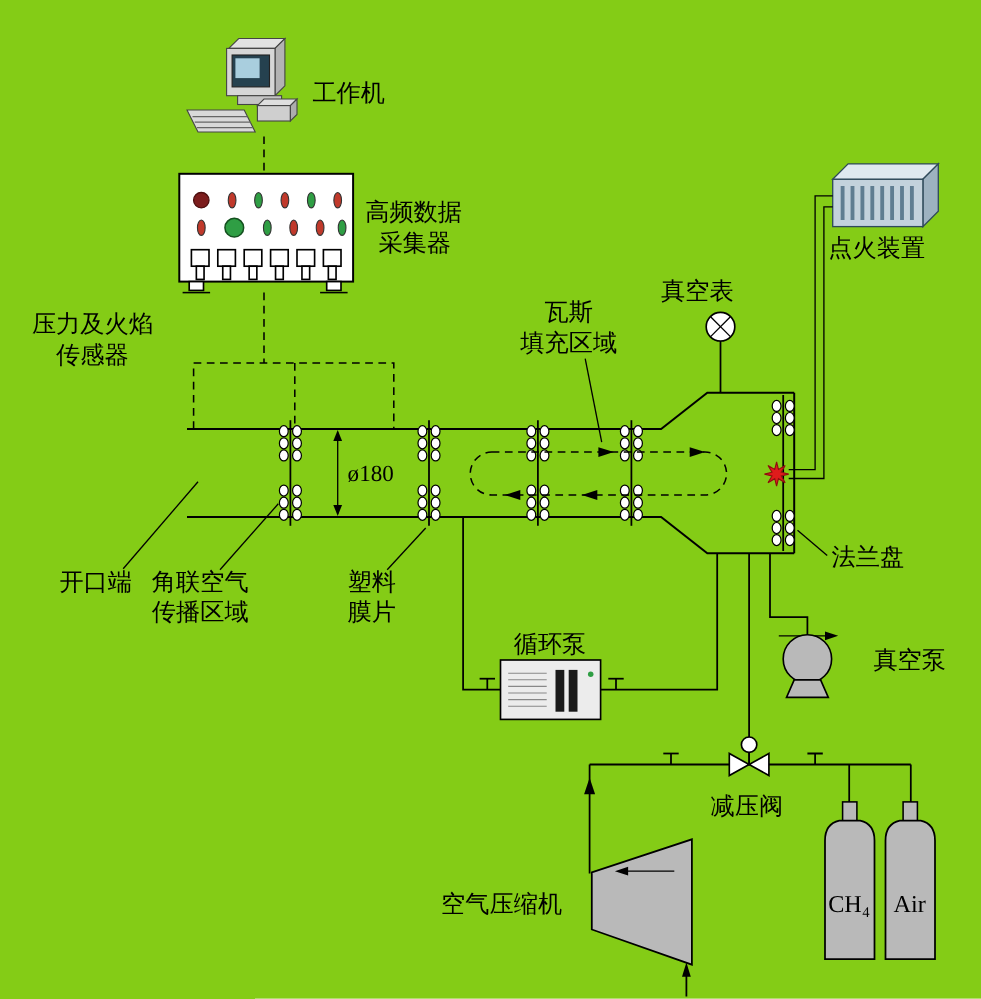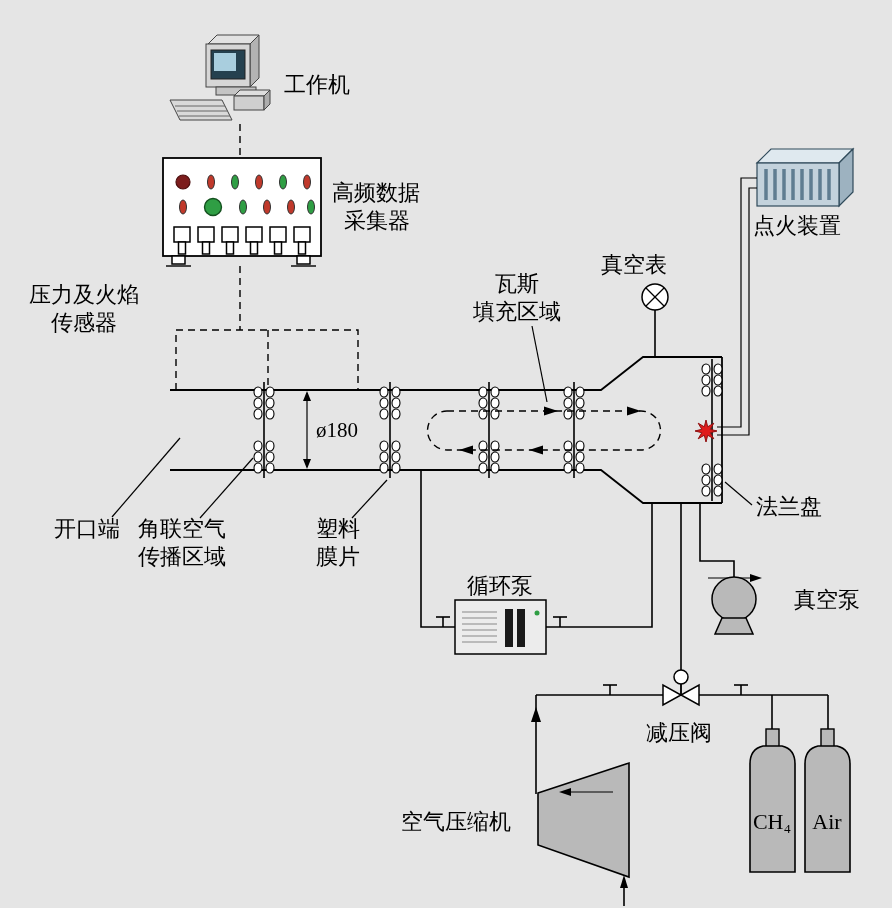--- a/index.html
+++ b/index.html
@@ -1,16 +1,16 @@
 <!DOCTYPE html>
 <html><head>
 <meta charset="utf-8">
 <style>
   html,body{margin:0;padding:0;background:#fff;}
-  .canvas{position:relative;width:892px;height:908px;background:#e5e5e5;overflow:hidden;}
+  .canvas{position:relative;width:892px;height:908px;background:#84cc16;overflow:hidden;}
   svg{position:absolute;left:0;top:0;display:block;}
   .ln{fill:none;stroke:#000;stroke-width:1.6;}
   .ln2{fill:none;stroke:#000;stroke-width:1.8;}
   .thin{fill:none;stroke:#000;stroke-width:1.2;}
   .dash{fill:none;stroke:#000;stroke-width:1.4;stroke-dasharray:7 5;}
   .bolt{fill:#fff;stroke:#000;stroke-width:1.1;}
   .wht{fill:#fff;stroke:#000;stroke-width:1.5;}
   .ah{fill:#000;stroke:none;}
   .lbl{font-family:"Liberation Serif","DejaVu Serif",serif;font-size:22px;fill:#000;}
   .lbl-s{font-family:"Liberation Serif","DejaVu Serif",serif;font-size:21px;fill:#000;}

